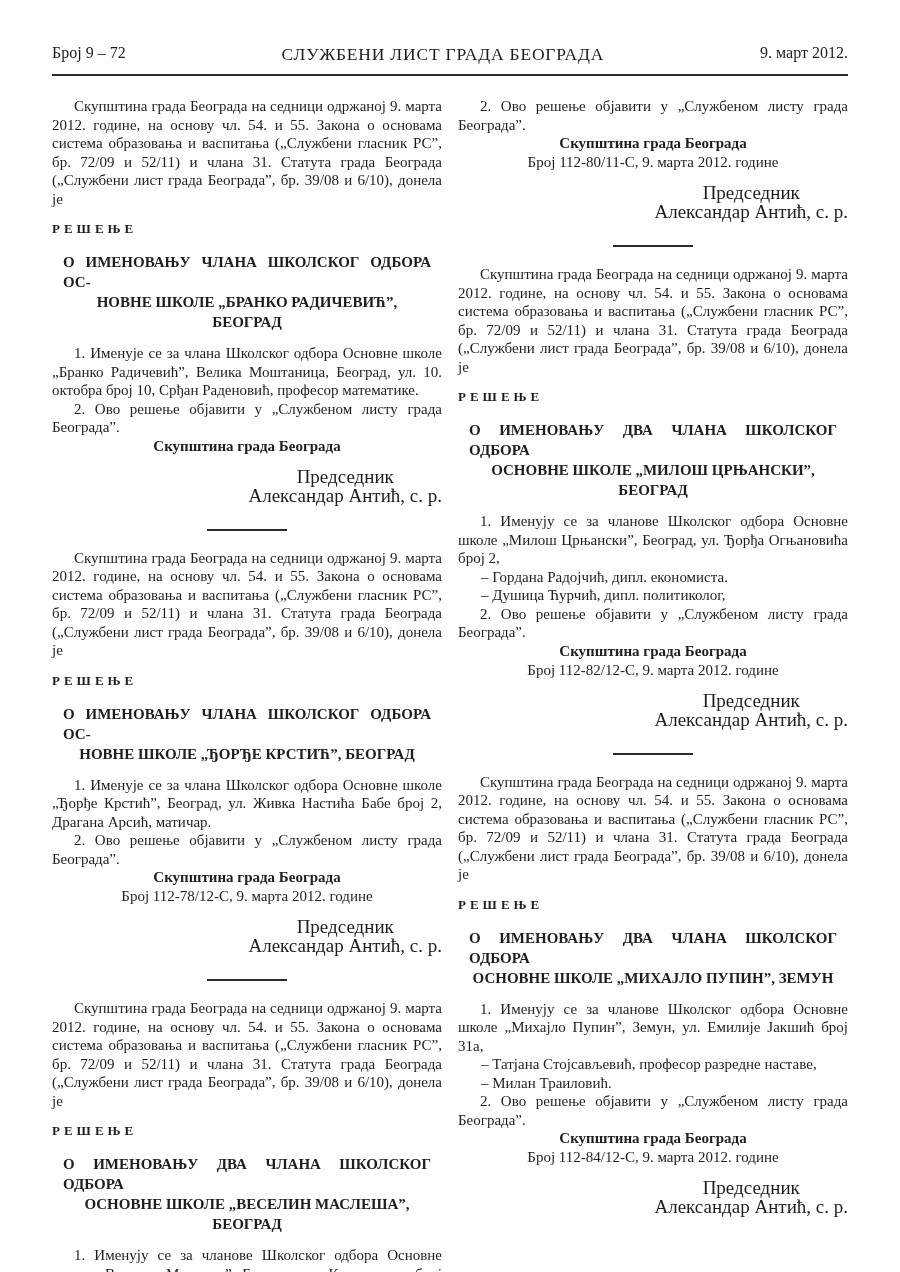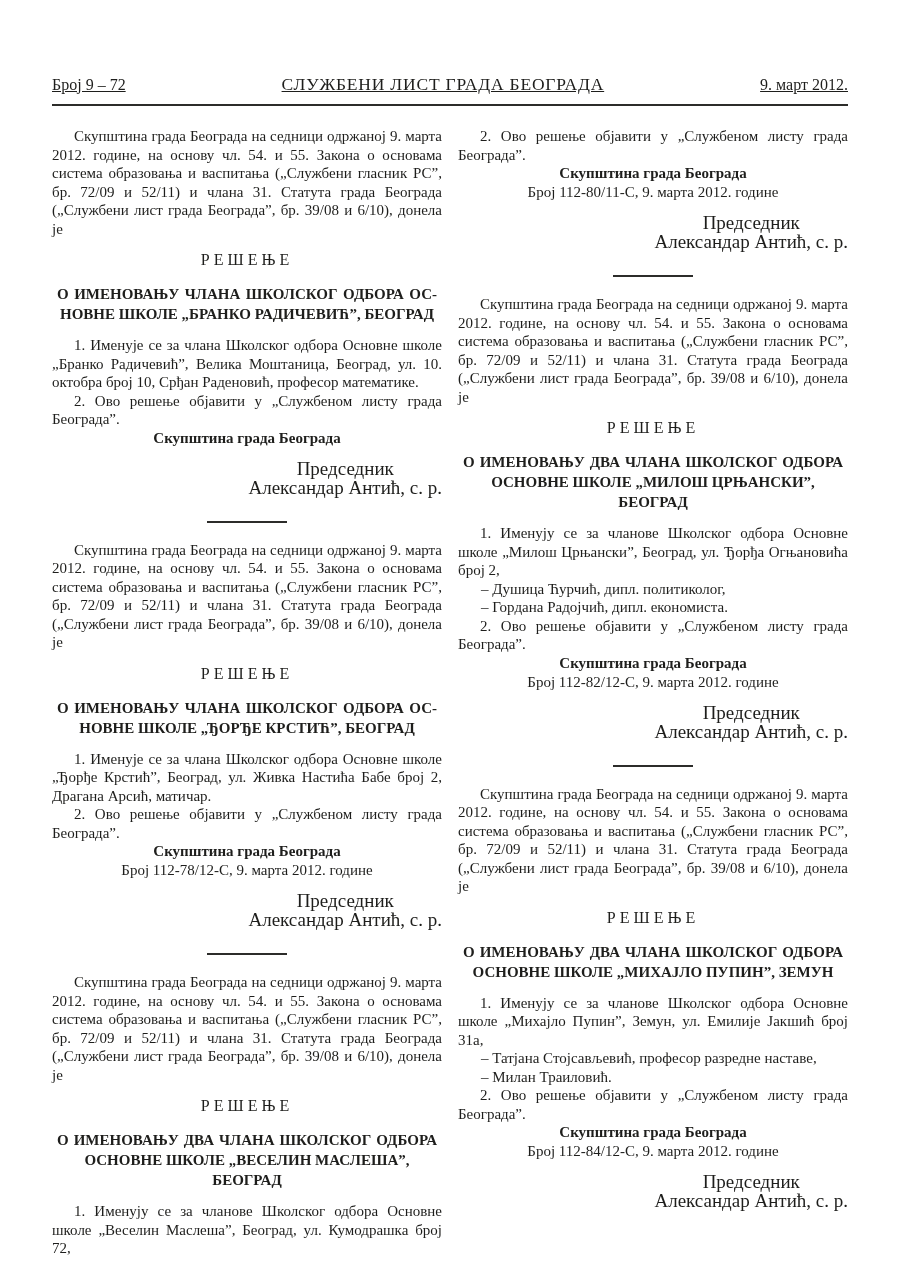--- a/index.html
+++ b/index.html
@@ -15,25 +15,24 @@
     color: #1e1e1c;
   }
   .page {
     width: 796px;
     margin: 0 auto;
   }
   
   .gazette-header {
     display: flex;
     justify-content: space-between;
-    align-items: center;
-    padding-top: 74px;
+    align-items: flex-start;
+    padding-top: 44px;
     padding-bottom: 9px;
     border-bottom: 2.5px solid #2c2c2a;
-    text-decoration: underline;
   }
   .hdr-issue, .hdr-date {
     font-size: 16px;
     white-space: nowrap;
   }
   .hdr-title {
     font-size: 17.5px;
     letter-spacing: 0.8px;
     white-space: nowrap;
   }
@@ -55,27 +54,26 @@
     text-align: justify;
     text-indent: 22px;
   }
   .member {
     font-size: 15px;
     line-height: 18.5px;
     padding-left: 23px;
   }
   .reshenje {
     margin: 13px 0 15px;
-    text-align: center;
-    font-size: 16px;
-    font-weight: normal;
+    font-size: 13px;
+    font-weight: bold;
     letter-spacing: 4px;
   }
   .sec-title {
-    margin: 0 5px 12px;
+    margin: 0 11px 12px;
     font-size: 15px;
     line-height: 20px;
     font-weight: bold;
   }
   .title-line-justify {
     display: block;
     text-align: justify;
     text-align-last: justify;
   }
   .title-line-center {
@@ -196,22 +194,22 @@
       </section>
 
       <section>
         <p class="para">Скупштина града Београда на седници одржаној 9. марта 2012. године, на основу чл. 54. и 55. Закона о основама система образовања и васпитања („Службени гласник РС”, бр. 72/09 и 52/11) и члана 31. Статута града Београда („Службени лист града Београда”, бр. 39/08 и 6/10), донела је</p>
         <h2 class="reshenje">РЕШЕЊЕ</h2>
         <h3 class="sec-title">
           <span class="title-line-justify">О ИМЕНОВАЊУ ДВА ЧЛАНА ШКОЛСКОГ ОДБОРА</span>
           <span class="title-line-center">ОСНОВНЕ ШКОЛЕ „МИЛОШ ЦРЊАНСКИ”, БЕОГРАД</span>
         </h3>
         <p class="para">1. Именују се за чланове Школског одбора Основне школе „Милош Црњански”, Београд, ул. Ђорђа Огњановића број 2,</p>
+        <div class="member">– Гордана Радојчић, дипл. економиста.</div>
         <div class="member">– Душица Ћурчић, дипл. политиколог,</div>
-        <div class="member">– Гордана Радојчић, дипл. економиста.</div>
         <p class="para">2. Ово решење објавити у „Службеном листу града Београда”.</p>
         <div class="sig">
           <div class="sig-assembly">Скупштина града Београда</div>
           <div class="sig-number">Број 112-82/12-С, 9. марта 2012. године</div>
         </div>
         <div class="officer">
           <div class="officer-inner">
             <div class="officer-title">Председник</div>
             <div class="officer-name">Александар Антић, с. р.</div>
           </div>

